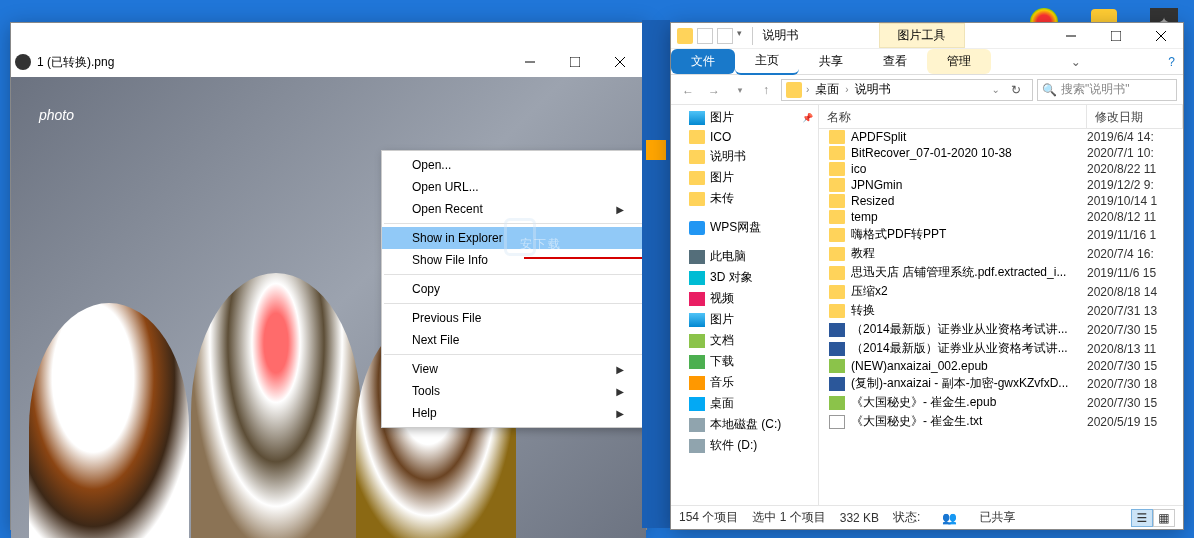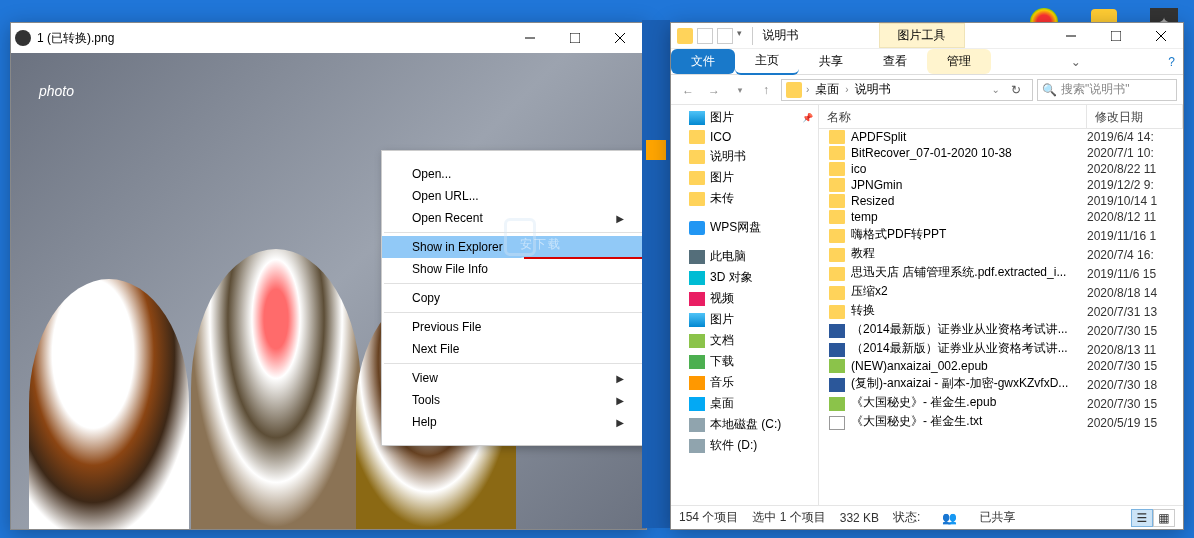--- a/index.html
+++ b/index.html
@@ -7,36 +7,36 @@
 
 
 .desktop-icons { position: absolute; top: 0; right: 0; display: flex; gap: 20px; padding: 2px 10px; }
 .desktop-icon { width: 40px; height: 40px; display: flex; align-items: center; justify-content: center; }
 .di1 { background: radial-gradient(circle, #ff3333 35%, #ffcc00 60%, #00cc00 85%); border-radius: 50%; width: 28px; height: 28px; }
 .di2 { background: #ffcc33; width: 26px; height: 26px; border-radius: 4px; }
 .di3 { background: #333; width: 28px; height: 28px; color: #aaa; display: flex; align-items: center; justify-content: center; }
 
 
 .viewer { position: absolute; left: 10px; top: 22px; width: 637px; height: 508px; background: #fff; border: 1px solid #888; box-shadow: 0 4px 20px rgba(0,0,0,0.3); }
-.viewer-titlebar { height: 30px; display: flex; align-items: center; padding: 0 4px; background: #fff; }
+.viewer-titlebar { height: 30px; display: flex; align-items: center; padding: 0 4px; background: #fff; margin-top: 24px; }
 .viewer-icon { width: 16px; height: 16px; background: #333; border-radius: 50%; margin-right: 6px; }
 .viewer-title { flex: 1; }
 .win-controls { display: flex; }
 .win-btn { width: 45px; height: 28px; display: flex; align-items: center; justify-content: center; }
 .viewer-content { width: 100%; height: calc(100% - 30px); background: linear-gradient(135deg, #6b7280 0%, #9ca3af 50%, #6b7280 100%); position: relative; overflow: hidden; }
 .photo-logo { position: absolute; top: 30px; left: 28px; color: #fff; font-style: italic; font-size: 14px; }
 
 
 .pup { position: absolute; bottom: 0; border-radius: 50% 50% 0 0; }
 .pup1 { left: 18px; width: 160px; height: 250px; background: radial-gradient(ellipse at 40% 30%, #fff 30%, #8b4513 45%, #3d2817 60%, #fff 75%); }
 .pup2 { left: 180px; width: 170px; height: 280px; background: radial-gradient(ellipse at 50% 25%, #ff6b6b 10%, #fff 20%, #5d4e37 40%, #fff 55%, #8b7355 70%); }
 .pup3 { left: 345px; width: 160px; height: 240px; background: radial-gradient(ellipse at 45% 30%, #fff 25%, #6b4423 40%, #fff 55%, #8b6914 70%); }
 
 
-.context-menu { position: absolute; left: 381px; top: 150px; width: 274px; background: #fff; border: 1px solid #ccc; box-shadow: 2px 3px 8px rgba(0,0,0,0.25); padding: 12px 0; }
+.context-menu { position: absolute; left: 381px; top: 150px; width: 274px; background: #fff; border: 1px solid #ccc; box-shadow: 2px 3px 8px rgba(0,0,0,0.25); padding: 3px 0; }
 .menu-item { padding: 4px 30px; cursor: default; display: flex; justify-content: space-between; align-items: center; }
 .menu-item.highlighted { background: #91c9f7; }
 .menu-sep { height: 1px; background: #e0e0e0; margin: 3px 2px; }
 .menu-arrow { font-size: 10px; color: #333; }
 
 
 .watermark { position: absolute; left: 520px; top: 230px; color: #ffffff; font-size: 20px; opacity: 0.5; letter-spacing: 2px; pointer-events: none; }
 .watermark .wm-sub { font-size: 12px; display: block; text-decoration: underline; }
 .lock-wm { position: absolute; left: 504px; top: 218px; width: 32px; height: 38px; border: 3px solid #d4e5f4; border-radius: 6px; opacity: 0.4; }
 
@@ -97,21 +97,21 @@
 .nav-pane::-webkit-scrollbar-thumb, .file-list-wrap::-webkit-scrollbar-thumb { background: #c1c1c1; }
 .nav-pane::-webkit-scrollbar-button, .file-list-wrap::-webkit-scrollbar-button { height: 16px; background: #f0f0f0; }
 
 .file-area { flex: 1; display: flex; flex-direction: column; overflow: hidden; }
 .col-headers { height: 24px; display: flex; border-bottom: 1px solid #e5e5e5; }
 .col-h { padding: 4px 8px; border-right: 1px solid #e5e5e5; color: #444; }
 .col-name { flex: 1; }
 .col-date { width: 96px; }
 
 .file-list-wrap { flex: 1; overflow-y: scroll; overflow-x: hidden; }
-.file-row { display: flex; align-items: flex-end; padding: 1px 0; }
+.file-row { display: flex; align-items: center; padding: 1px 0; }
 .file-row .fico { width: 16px; height: 14px; margin: 0 6px 0 10px; flex-shrink: 0; }
 .file-row .fname { flex: 1; white-space: nowrap; overflow: hidden; text-overflow: ellipsis; padding-right: 4px; }
 .file-row .fdate { width: 96px; white-space: nowrap; overflow: hidden; color: #333; }
 .ico-word { background: #2b579a; }
 .ico-epub { background: #8bc34a; }
 .ico-txt { background: #fff; border: 1px solid #999; }
 
 .status-bar { height: 24px; border-top: 1px solid #e5e5e5; display: flex; align-items: center; padding: 0 8px; gap: 14px; font-size: 12px; color: #333; }
 .status-bar .spacer { flex: 1; }
 .status-shared { display: flex; align-items: center; gap: 22px; }

